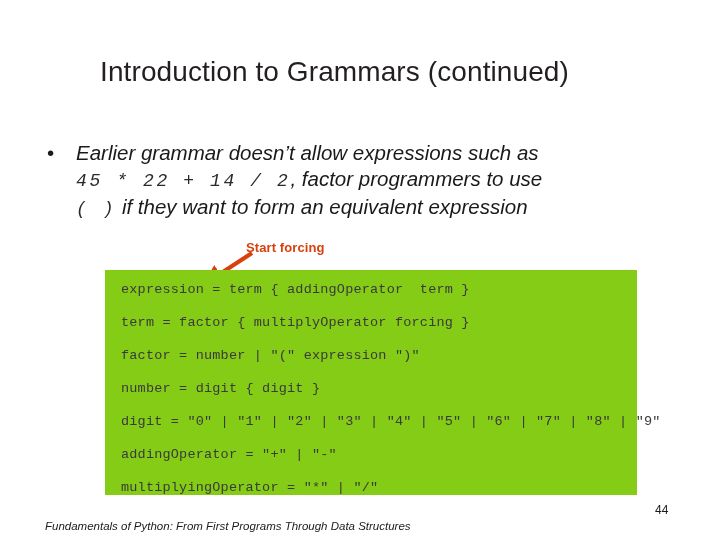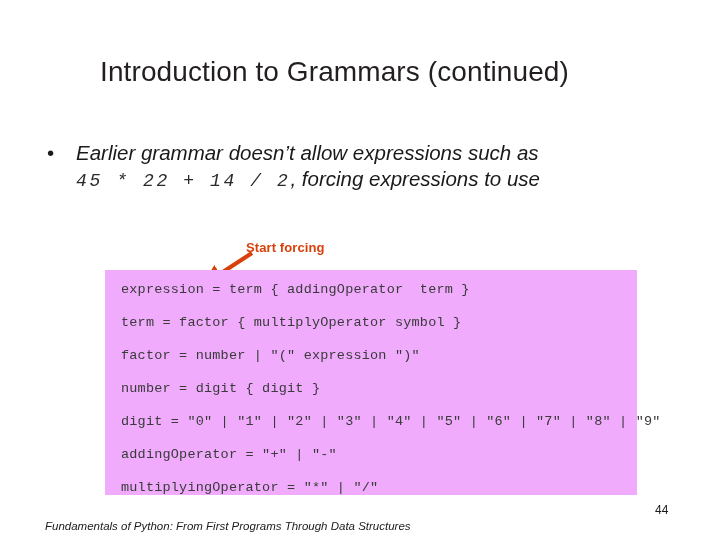--- a/index.html
+++ b/index.html
@@ -104,21 +104,21 @@
     pointer-events: none;
   }
 
   
   .code-block {
     position: absolute;
     left: 105px;
     top: 270px;
     width: 532px;
     height: 225px;
-    background: #f0abfc;
+    background: #84cc16;
     padding: 0;
     box-sizing: border-box;
   }
   .code-line {
     position: absolute;
     left: 16px;
     font-family: "Liberation Mono", "DejaVu Sans Mono", monospace;
     font-size: 13.5px;
     color: #3a3a3a;
     white-space: pre;
@@ -150,40 +150,43 @@
 
   <div class="title">Introduction to Grammars (continued)</div>
 
   <div class="bullet-block">
     <div class="bullet-row">
       <span class="bullet-dot">•</span>
       <div class="para-line">
         <span>Earlier grammar doesn’t allow expressions such as</span>
       </div>
       <div class="para-line">
-        <span class="mono">45 * 22 + 14 / 2</span><span>, forcing expressions to use</span>
+        <span class="mono">45 * 22 + 14 / 2</span><span>, factor programmers to use</span>
+      </div>
+      <div class="para-line">
+        <span class="mono">( )</span><span> if they want to form an equivalent expression</span>
       </div>
     </div>
   </div>
 
 
   <svg class="arrow-svg" viewBox="0 0 80 50" xmlns="http://www.w3.org/2000/svg">
     <defs>
       <marker id="arrowhead" markerWidth="5" markerHeight="5" refX="4" refY="2.5" orient="auto">
         <polygon points="0 0, 5 2.5, 0 5" fill="#d8410c"></polygon>
       </marker>
     </defs>
     <line x1="62" y1="7" x2="16" y2="37" stroke="#d8410c" stroke-width="4.2" marker-end="url(#arrowhead)"></line>
   </svg>
 
   <div class="annotation">Start forcing</div>
 
   <div class="code-block">
     <div class="code-line" style="top:12px">expression = term { addingOperator  term }</div>
-    <div class="code-line" style="top:45px">term = factor { multiplyOperator symbol }</div>
+    <div class="code-line" style="top:45px">term = factor { multiplyOperator forcing }</div>
     <div class="code-line" style="top:78px">factor = number | "(" expression ")"</div>
     <div class="code-line" style="top:111px">number = digit { digit }</div>
     <div class="code-line" style="top:144px">digit = "0" | "1" | "2" | "3" | "4" | "5" | "6" | "7" | "8" | "9"</div>
     <div class="code-line" style="top:177px">addingOperator = "+" | "-"</div>
     <div class="code-line" style="top:210px">multiplyingOperator = "*" | "/"</div>
   </div>
 
   <div class="footer-text">Fundamentals of Python: From First Programs Through Data Structures</div>
   <div class="footer-page">44</div>
 

